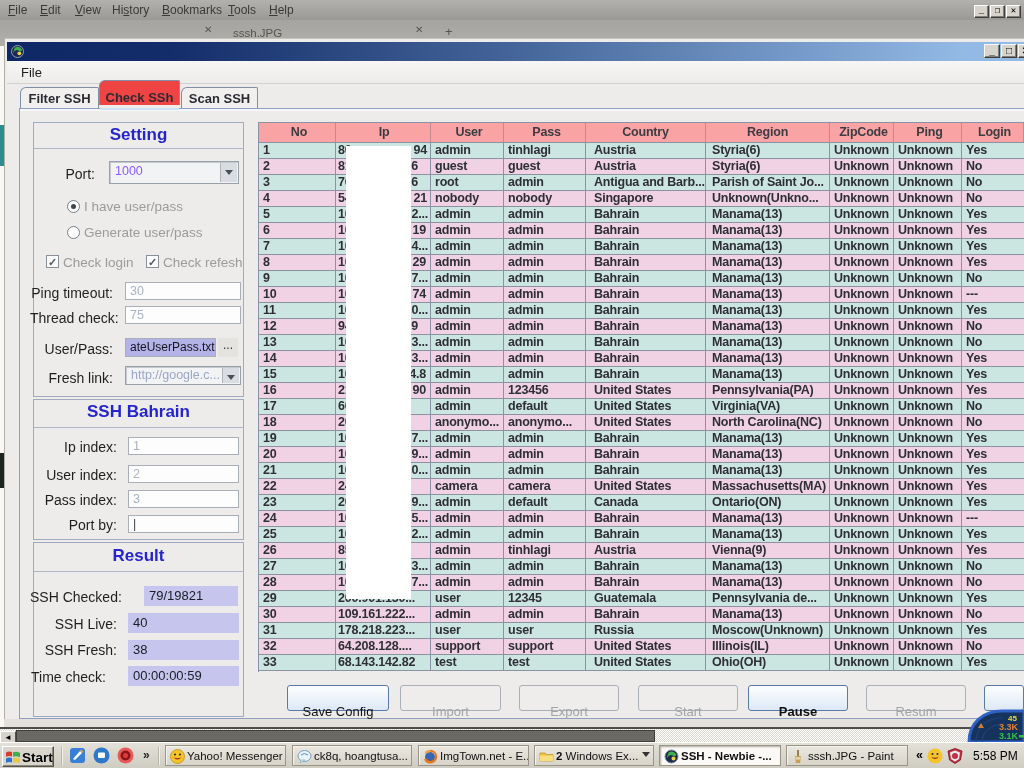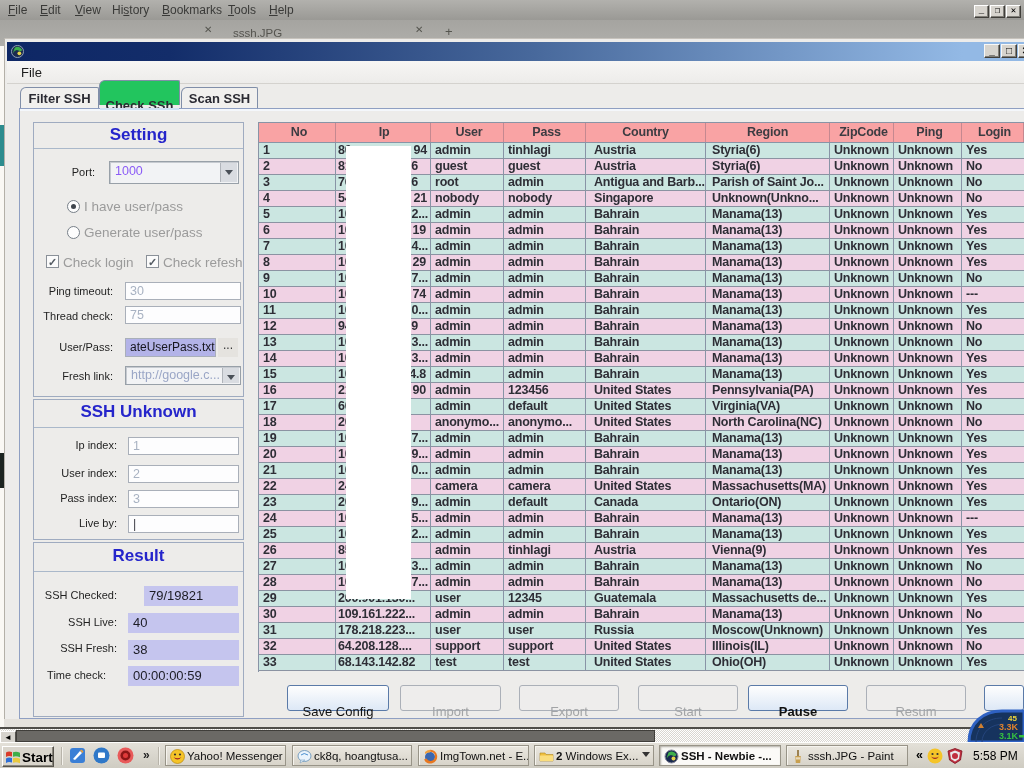--- a/index.html
+++ b/index.html
@@ -19,28 +19,28 @@
 #ldark{left:0;top:453px;width:6px;height:35px;background:#1c2420}
 
 #appwin{left:4px;top:38px;width:1020px;height:690px;background:#edecea;border-left:1px solid #b4b0a8;border-top:1px solid #c6c2bc}
 #titlebar{left:7px;top:42px;width:1017px;height:19px;background:linear-gradient(90deg,#0e2765 0%,#132d6a 16%,#48699c 52%,#93b9e5 94%)}
 #title{position:absolute;left:28px;top:3px;color:#fff;font-size:12.5px;font-weight:bold;letter-spacing:-0.45px}
 .tbtn{position:absolute;top:2px;width:16px;height:14px;background:#d7d4ce;border:1px solid #f8f8f6;border-right-color:#403e3a;border-bottom-color:#403e3a;box-shadow:inset -1px -1px 0 #807e78;font-size:10px;line-height:12px;text-align:center;color:#000;font-weight:bold}
 #appmenu{left:7px;top:61px;width:1017px;height:23px;background:linear-gradient(#f7f6f4,#edecea);border-bottom:1px solid #d4d2ce;font-size:13px;color:#1d1d1d}
 
 .jtab{position:absolute;border:1px solid #808ea8;border-bottom:none;border-radius:6px 2px 0 0;font-size:13px;font-weight:bold;color:#2b2b33;text-align:center}
 #jt1{left:20px;top:87px;width:79px;height:21px;background:#f1f0ee;padding-top:3px}
-#jt2{left:99px;top:80px;width:81px;height:25px;background:#22c55e;padding-top:17px;z-index:3}
+#jt2{left:99px;top:80px;width:81px;height:25px;background:#ef4444;padding-top:9px;z-index:3}
 #jt3{left:181px;top:87px;width:77px;height:21px;background:#f1f0ee;padding-top:3px}
 #content{left:19px;top:108px;width:1005px;height:611px;border:1px solid #8f9fc2;border-right:none;background:#edecea}
 
 .box{position:absolute;border:1px solid #9fabc0;background:#edecea}
 .btitle{position:absolute;width:100%;text-align:center;color:#2525cb;font-size:17px;font-weight:bold}
 .bsep{position:absolute;left:0;width:100%;height:1px;background:#aab8ca}
-.lbl{position:absolute;font-size:11px;color:#1f1f1f;text-align:right;white-space:nowrap}
+.lbl{position:absolute;font-size:14px;color:#1f1f1f;text-align:right;white-space:nowrap}
 .glbl{position:absolute;font-size:13.5px;color:#9b9b9b;white-space:nowrap}
 .tf{position:absolute;background:#fdfdfe;border:1px solid #a9afb9;font-size:12.5px;color:#a8b2c2;padding:1px 0 0 4px;white-space:nowrap;overflow:hidden}
 .combo{position:absolute;background:#f2f3f5;border:1px solid #98a0a8;box-shadow:inset 1px 1px 0 #c6cad0}
 .combo .ct{position:absolute;left:5px;top:2px;font-size:12.5px;white-space:nowrap;overflow:hidden}
 .carr{position:absolute;right:1px;top:1px;bottom:1px;width:17px;background:#d9dce1;border-left:1px solid #b0b4ba}
 .carr:after{content:"";position:absolute;left:4px;top:7px;border:4px solid transparent;border-top:5px solid #4a5058}
 .radio{position:absolute;width:13px;height:13px;border-radius:50%;background:#fdfdfd;border:1px solid #777f88}
 .rdot{position:absolute;left:3px;top:3px;width:5px;height:5px;border-radius:50%;background:#3f454d}
 .cb{position:absolute;width:13px;height:13px;background:#fbfbfb;border:1px solid #8a9098;font-size:11px;line-height:12px;text-align:center;color:#555c64;font-weight:bold}
 .rval{position:absolute;background:#c5c5ee;font-size:13px;color:#1c1c24;padding:2px 0 0 5px}
@@ -145,29 +145,29 @@
 <div class="lbl" style="left:30px;top:341px;width:83px">User/Pass:</div>
 <div class="tf" style="left:125px;top:338px;width:91px;height:19px;background:#b3b3e8;color:#16161e;font-size:12px">ateUserPass.txt</div>
 <div class="abs" style="left:218px;top:338px;width:20px;height:19px;background:#e5e3df;border-color:#c6c4c0 #6e6c68 #6e6c68 #c6c4c0;font-size:12px;text-align:center;color:#333">...</div>
 <div class="lbl" style="left:30px;top:370px;width:83px">Fresh link:</div>
 <div class="combo" style="left:125px;top:366px;width:116px;height:19px">
     <span class="ct" style="color:#9aa6c6;top:1px;width:88px">http://google.c...</span>
     <span class="carr"></span>
   </div>
 
 <div class="box" style="left:33px;top:399px;width:211px;height:141px"></div>
-<div class="btitle" style="left:33px;top:402px;width:211px">SSH Unknown</div>
+<div class="btitle" style="left:33px;top:402px;width:211px">SSH Bahrain</div>
 <div class="bsep" style="left:34px;top:427px;width:209px"></div>
 <div class="lbl" style="left:40px;top:439px;width:77px">Ip index:</div>
 <div class="tf" style="left:128px;top:437px;width:111px;height:18px">1</div>
 <div class="lbl" style="left:40px;top:467px;width:77px">User index:</div>
 <div class="tf" style="left:128px;top:465px;width:111px;height:18px">2</div>
 <div class="lbl" style="left:40px;top:492px;width:77px">Pass index:</div>
 <div class="tf" style="left:128px;top:490px;width:111px;height:18px">3</div>
-<div class="lbl" style="left:40px;top:517px;width:77px">Live by:</div>
+<div class="lbl" style="left:40px;top:517px;width:77px">Port by:</div>
 <div class="tf" style="left:128px;top:515px;width:111px;height:18px;color:#44444c">|</div>
 
 <div class="box" style="left:33px;top:542px;width:211px;height:175px"></div>
 <div class="btitle" style="left:33px;top:546px;width:211px">Result</div>
 <div class="bsep" style="left:34px;top:571px;width:209px"></div>
 <div class="lbl" style="left:30px;top:589px;width:87px">SSH Checked:</div>
 <div class="rval" style="left:144px;top:586px;width:94px;height:20px">79/19821</div>
 <div class="lbl" style="left:30px;top:616px;width:87px">SSH Live:</div>
 <div class="rval" style="left:128px;top:613px;width:111px;height:20px">40</div>
 <div class="lbl" style="left:30px;top:642px;width:87px">SSH Fresh:</div>
@@ -576,21 +576,21 @@
       <div class="c c8">No</div>
     </div>
 <div class="tr rc">
       <div class="c c0">29</div>
       <div class="c c1">
         <span class="ipl">200.901.130...</span>
       </div>
       <div class="c c2">user</div>
       <div class="c c3">12345</div>
       <div class="c c4">Guatemala</div>
-      <div class="c c5">Massachusetts de...</div>
+      <div class="c c5">Pennsylvania de...</div>
       <div class="c c6">Unknown</div>
       <div class="c c7">Unknown</div>
       <div class="c c8">Yes</div>
     </div>
 <div class="tr rp">
       <div class="c c0">30</div>
       <div class="c c1">
         <span class="ipl">109.161.222...</span>
       </div>
       <div class="c c2">admin</div>

